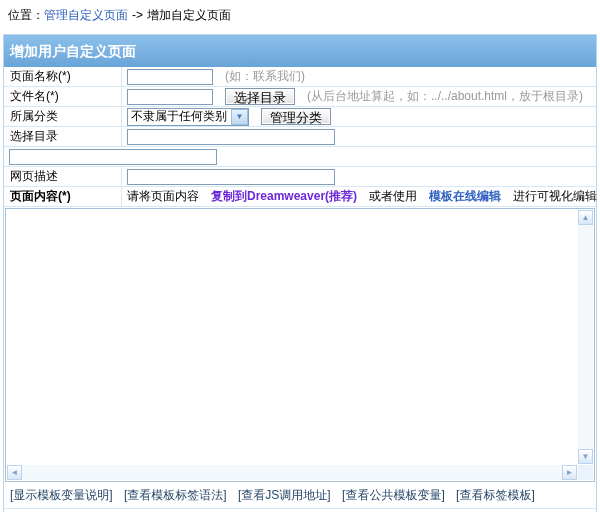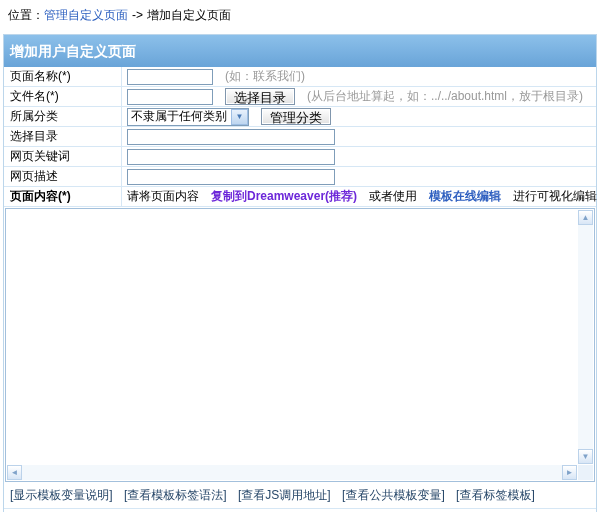--- a/index.html
+++ b/index.html
@@ -109,21 +109,20 @@
   </div>
 
   <div class="row">
     <div class="row-label">选择目录</div>
     <div class="row-field">
       <input class="txt wide" type="text" style="">
     </div>
   </div>
 
   <div class="row">
-    <div class="row-label">网页关键词</div>
     <div class="row-field">
       <input class="txt wide" type="text" style="">
     </div>
   </div>
 
   <div class="row">
     <div class="row-label">网页描述</div>
     <div class="row-field">
       <input class="txt wide" type="text" style="">
     </div>

